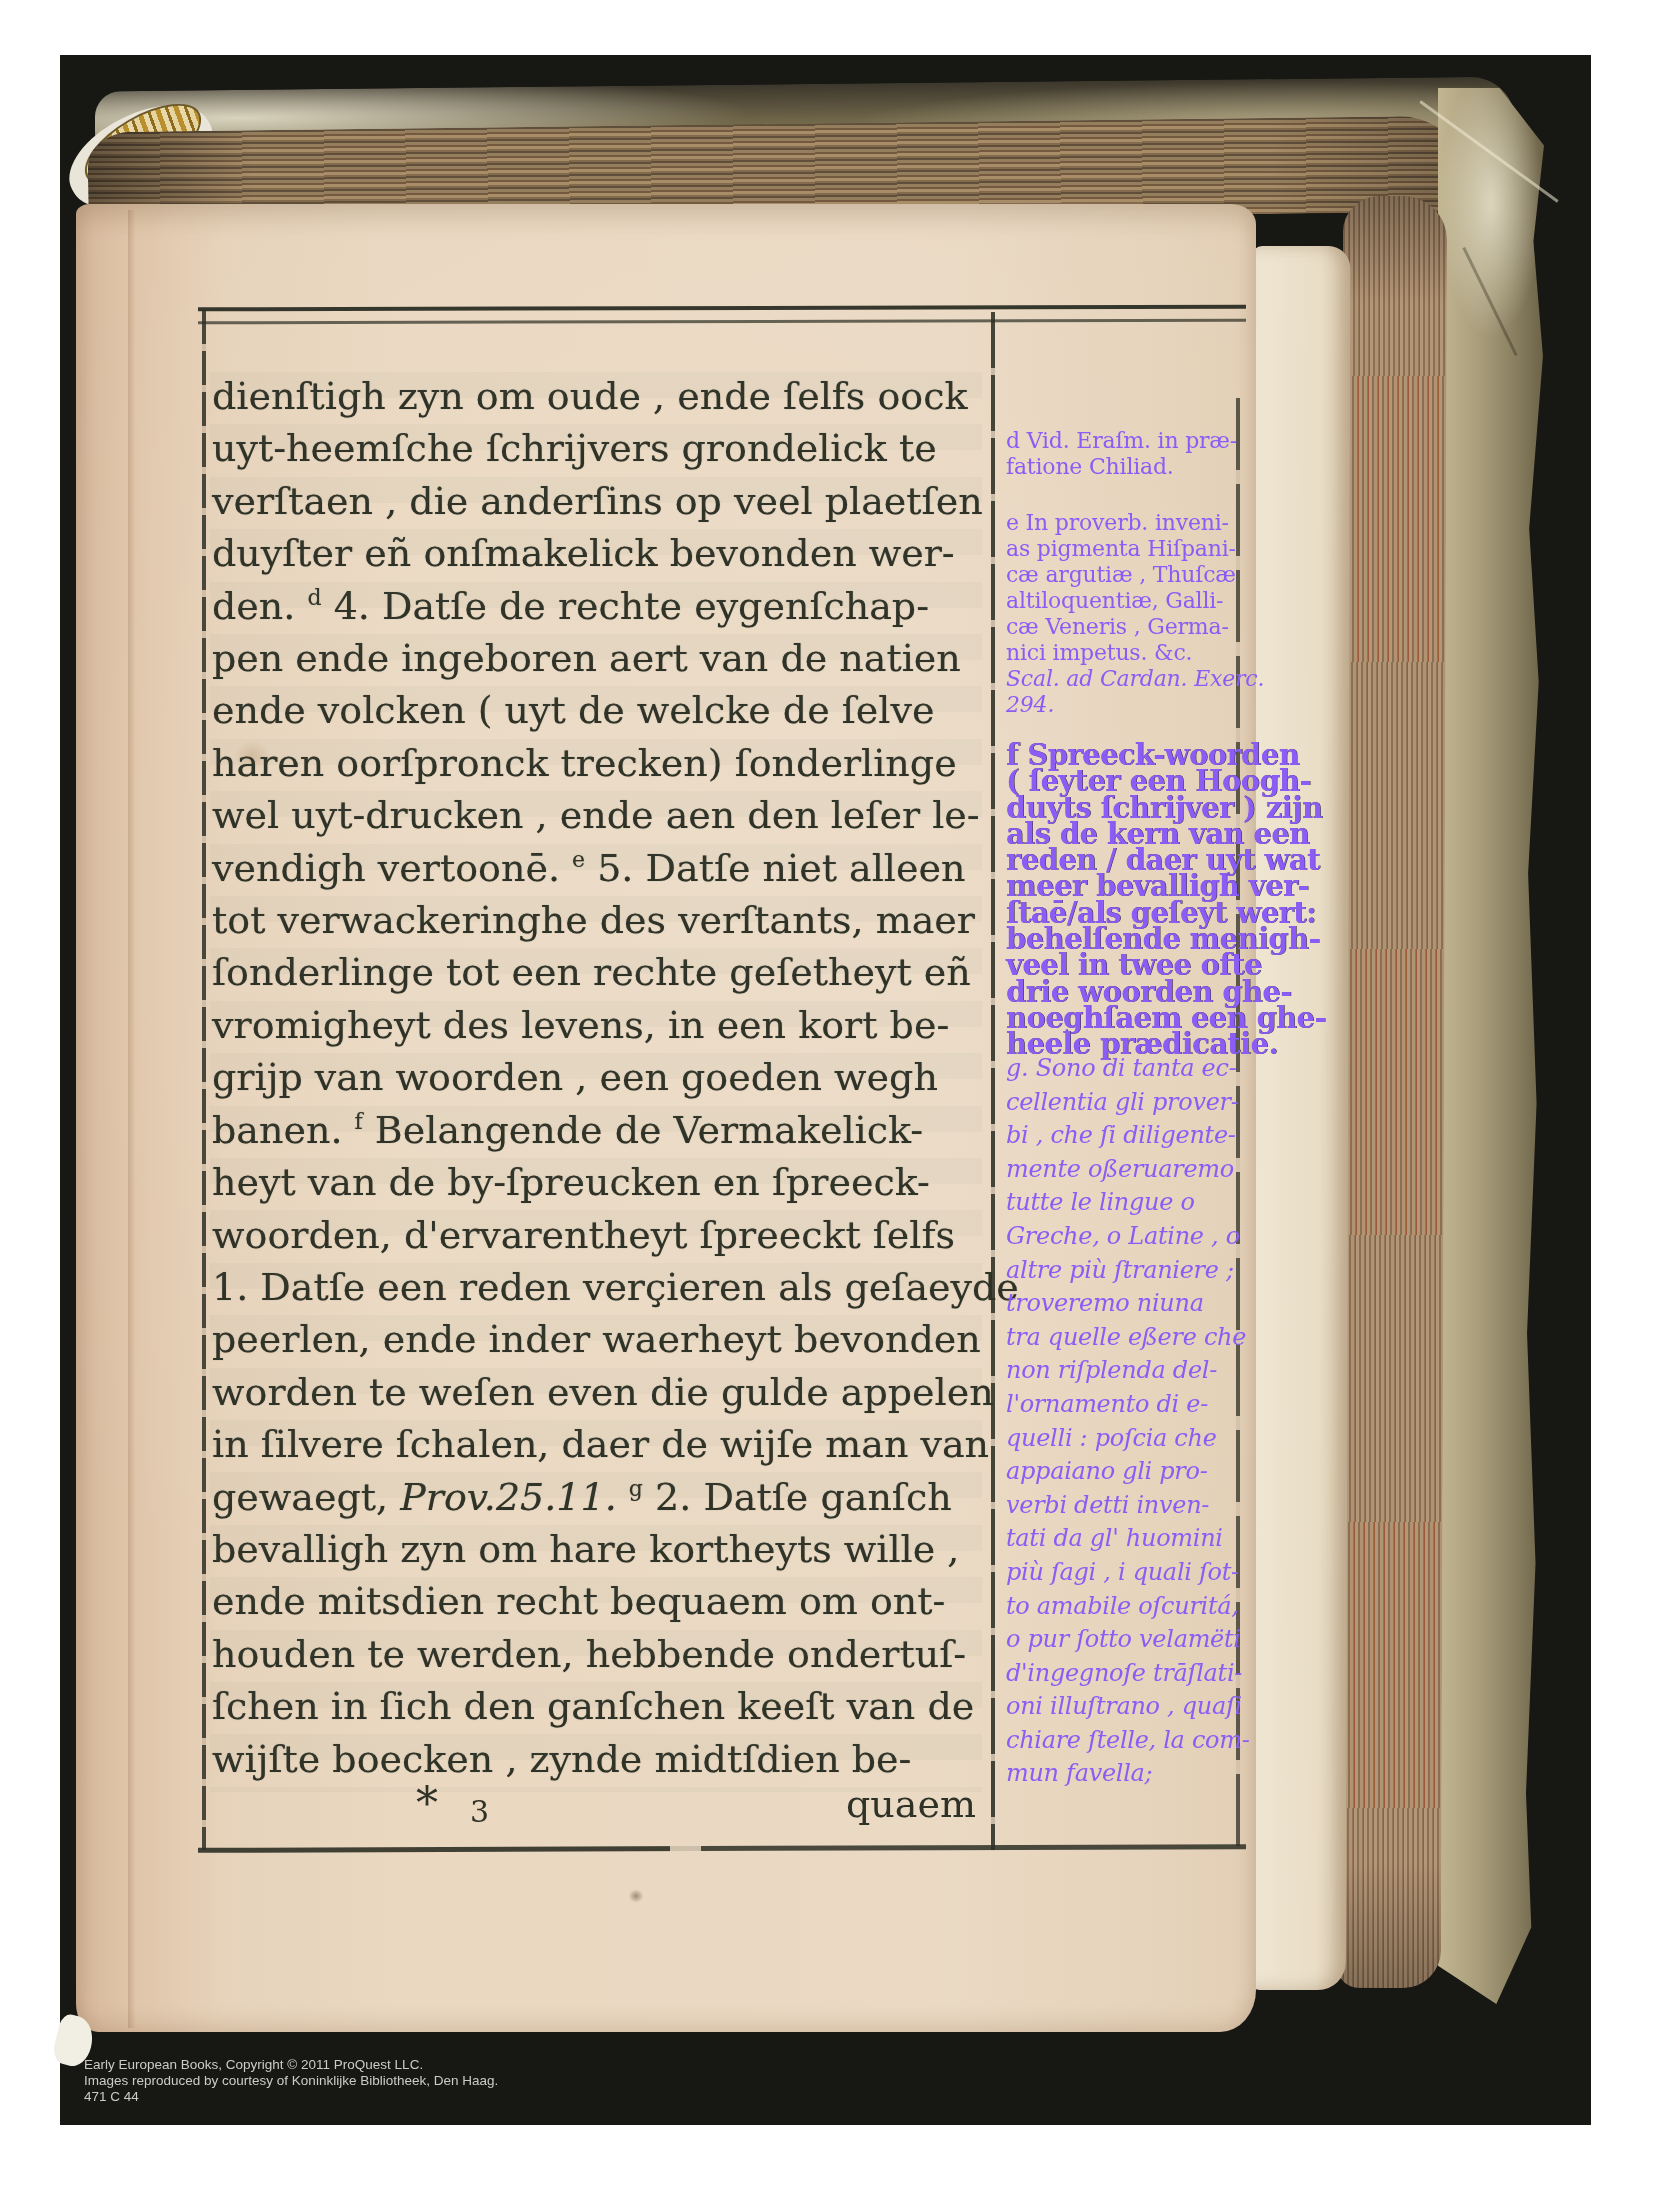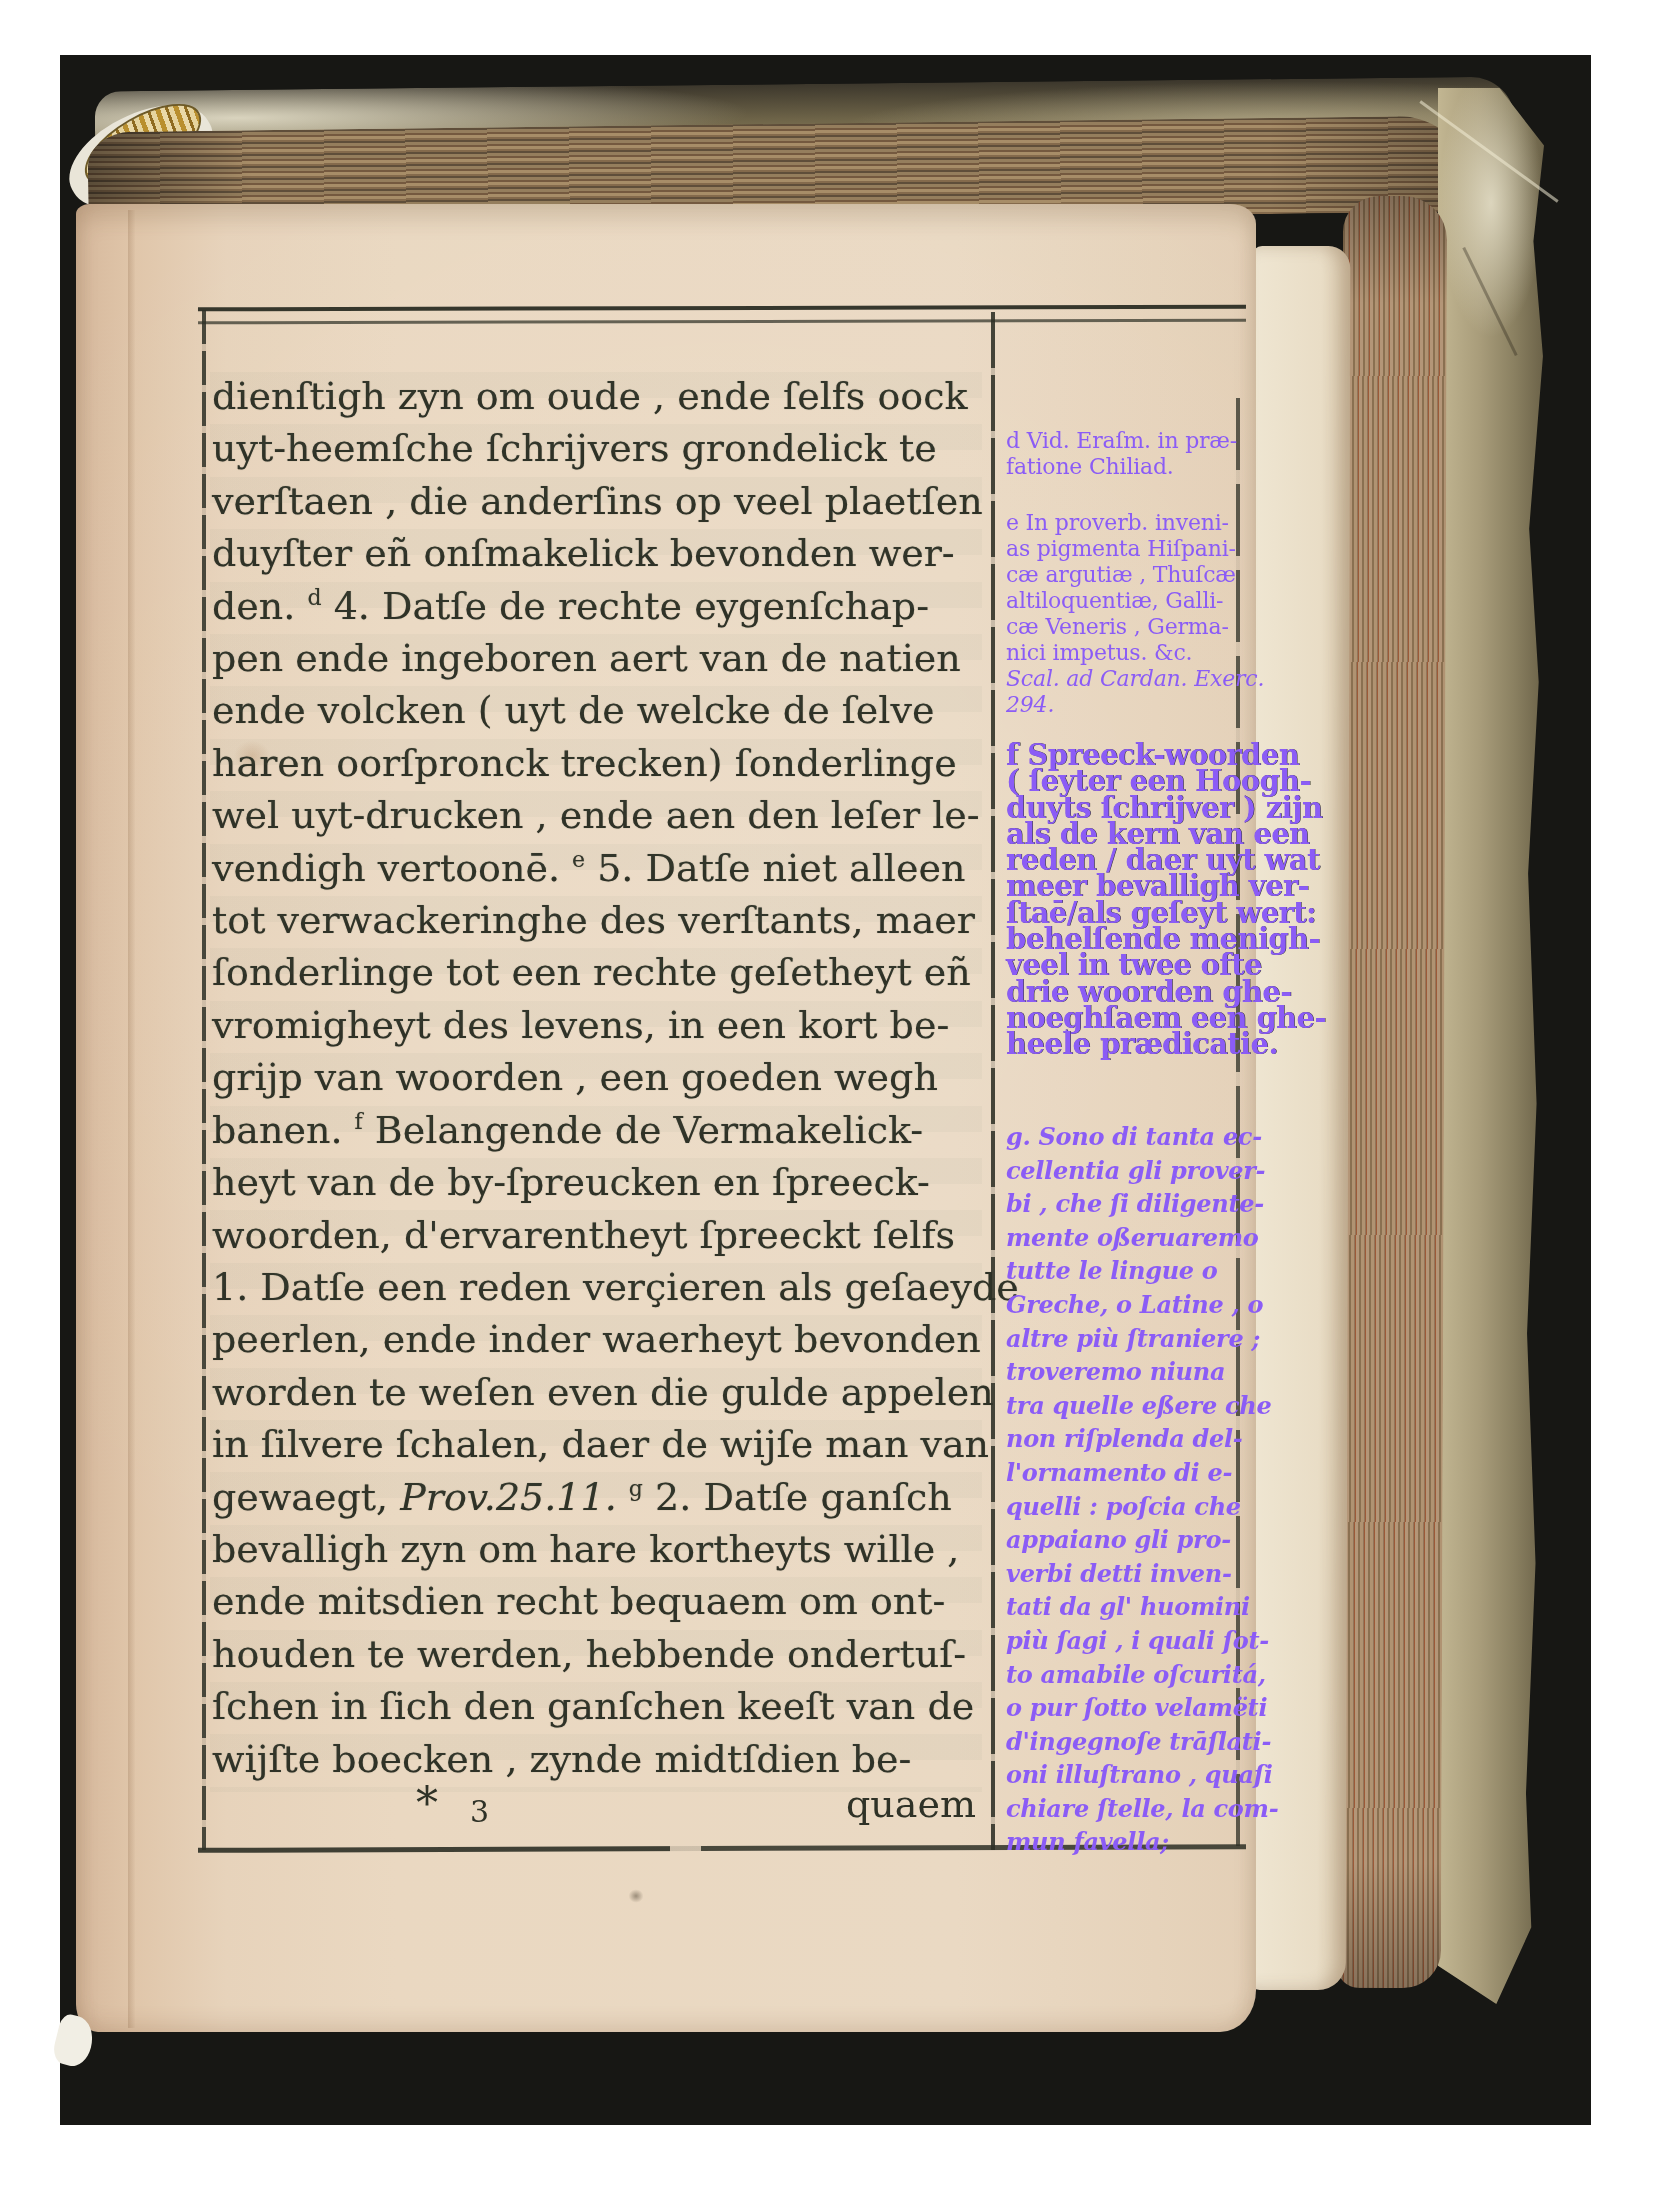--- a/index.html
+++ b/index.html
@@ -81,21 +81,21 @@
   .sig-row{left:212px;top:1782px;width:768px;height:52px;color:#2f3227;}
   .sig-star{position:absolute;left:204px;top:-4px;font-size:44px;}
   .sig-num{position:absolute;left:258px;top:12px;font-size:30px;}
   .sig-catch{position:absolute;right:4px;top:0;font-size:38px;}
 
   .margin-note{left:1006px;width:238px;color:#8b5cf6;}
   .note-roman{font-size:22px;line-height:26px;letter-spacing:-0.2px;}
   .note-black{font-size:29px;line-height:26.3px;font-weight:bold;letter-spacing:-0.6px;
     text-shadow:0.5px 0 0 #2e3126;}
   .note-italic{font-size:24px;line-height:33.6px;font-style:italic;letter-spacing:-0.3px;}
-  .note-d{top:428px;} .note-e{top:510px;} .note-f{top:742px;} .note-g{top:1120px;font-weight:bold;}
+  .note-d{top:428px;} .note-e{top:510px;} .note-f{top:742px;} .note-g{top:1052px;}
   .margin-note .ln{white-space:nowrap;}
   .margin-note i{font-style:italic;margin-top:27px;}
 
   
   .caption{left:84px;top:2057px;width:900px;color:#cbcbc8;font-family:"Liberation Sans",sans-serif;
     font-size:13.5px;line-height:15.8px;font-weight:300;}
 </style>
 </head>
 <body>
 
@@ -207,14 +207,19 @@
       <div class="ln">tati da gl' huomini</div>
       <div class="ln">più ſagi , i quali ſot-</div>
       <div class="ln">to amabile oſcuritá,</div>
       <div class="ln">o pur ſotto velamëti</div>
       <div class="ln">d'ingegnoſe trāſlati-</div>
       <div class="ln">oni illuſtrano , quaſi</div>
       <div class="ln">chiare ſtelle, la com-</div>
       <div class="ln">mun favella;</div>
     </div>
 
+  <div class="abs caption">
+    <div>Early European Books, Copyright © 2011 ProQuest LLC.</div>
+    <div>Images reproduced by courtesy of Koninklijke Bibliotheek, Den Haag.</div>
+    <div>471 C 44</div>
+  </div>
 
 </div>
 
 </body></html>

